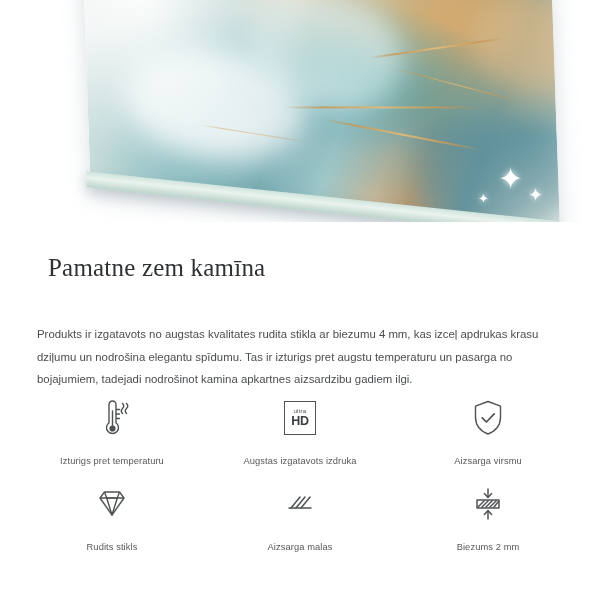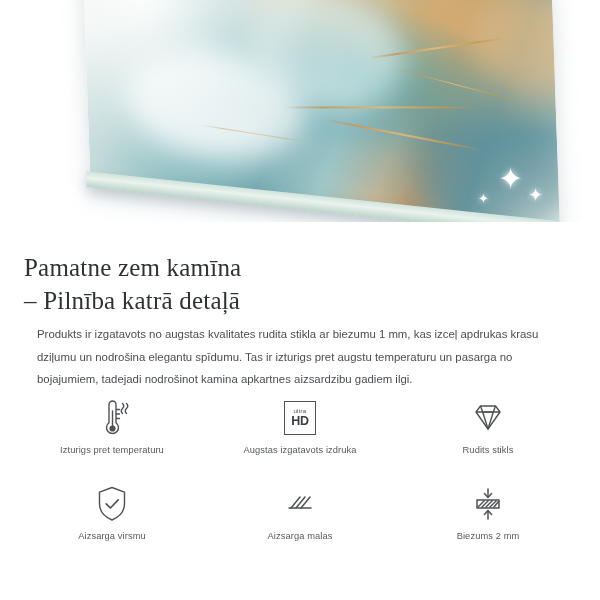--- a/index.html
+++ b/index.html
@@ -88,21 +88,21 @@
     line-height: 1;
     text-shadow: 0 0 6px rgba(255,255,255,.9);
   }
   .sp1 { left: 498px; top: 164px; font-size: 30px; }
   .sp2 { left: 528px; top: 186px; font-size: 18px; }
   .sp3 { left: 478px; top: 192px; font-size: 13px; }
 
   
   .headline {
     position: absolute;
-    left: 24px;
+    left: 48px;
     top: 234px;
     width: 540px;
     font-family: "Liberation Serif", serif;
     font-size: 25px;
     line-height: 1.32;
     color: #2f3234;
     font-weight: 400;
     letter-spacing: .2px;
   }
   .headline .l2 { display: block; }
@@ -134,21 +134,21 @@
     align-items: center;
     justify-content: flex-start;
   }
   .feature .icon-wrap {
     height: 44px;
     display: flex;
     align-items: center;
     justify-content: center;
   }
   .feature .caption {
-    margin-top: 5px;
+    margin-top: 16px;
     font-size: 9.3px;
     color: #55585b;
     text-align: center;
     letter-spacing: .1px;
   }
   svg { display: block; }
   .hd-badge {
     width: 30px;
     height: 32px;
     border: 1.4px solid #4f5254;
@@ -189,24 +189,23 @@
       <div class="marble-vein v5"></div>
     </div>
     <div class="glass-edge"></div>
     <div class="sparkle sp1">✦</div>
     <div class="sparkle sp2">✦</div>
     <div class="sparkle sp3">✦</div>
   </div>
 
   <h1 class="headline">
     <span class="l1">Pamatne zem kamīna</span>
-    <span class="l2">– Pilnība katrā detaļā</span>
   </h1>
 
-  <p class="body-copy">Produkts ir izgatavots no augstas kvalitates rudita stikla ar biezumu 1 mm, kas izceļ apdrukas krasu dziļumu un nodrošina elegantu spīdumu. Tas ir izturigs pret augstu temperaturu un pasarga no bojajumiem, tadejadi nodrošinot kamina apkartnes aizsardzibu gadiem ilgi.</p>
+  <p class="body-copy">Produkts ir izgatavots no augstas kvalitates rudita stikla ar biezumu 4 mm, kas izceļ apdrukas krasu dziļumu un nodrošina elegantu spīdumu. Tas ir izturigs pret augstu temperaturu un pasarga no bojajumiem, tadejadi nodrošinot kamina apkartnes aizsardzibu gadiem ilgi.</p>
 
   <div class="features">
 
     <div class="feature">
       <div class="icon-wrap">
         <svg width="34" height="40" viewBox="0 0 34 40">
           <g fill="none" stroke="#4f5254" stroke-width="1.4" stroke-linecap="round">
             <path d="M14 6.5a3.5 3.5 0 0 1 7 0v18.2a6 6 0 1 1-7 0z"></path>
             <line x1="17.5" y1="13" x2="17.5" y2="28"></line>
             <line x1="21.5" y1="11.5" x2="24.5" y2="11.5"></line>
@@ -226,40 +225,40 @@
         <div class="hd-badge">
           <span class="u">ultra</span>
           <span class="hd">HD</span>
         </div>
       </div>
       <div class="caption">Augstas izgatavots izdruka</div>
     </div>
 
     <div class="feature">
       <div class="icon-wrap">
+        <svg width="34" height="40" viewBox="0 0 34 40">
+          <path d="M17 3.5 4.5 8.2v11.2c0 8.1 5.3 13.6 12.5 16.6 7.2-3 12.5-8.5 12.5-16.6V8.2z" fill="none" stroke="#4f5254" stroke-width="1.4" stroke-linejoin="round"></path>
+          <path d="M11.2 19.8l4.2 4.2 7.8-8.2" fill="none" stroke="#4f5254" stroke-width="1.7" stroke-linecap="round" stroke-linejoin="round"></path>
+        </svg>
+      </div>
+      <div class="caption">Aizsarga virsmu</div>
+    </div>
+
+    <div class="feature">
+      <div class="icon-wrap">
         <svg width="40" height="34" viewBox="0 0 40 34">
           <g fill="none" stroke="#4f5254" stroke-width="1.4" stroke-linejoin="round">
             <path d="M8 11h24l-12 17z"></path>
             <path d="M8 11l4.5-6h15L32 11"></path>
             <path d="M12.5 5l2.2 6L20 28l5.3-17 2.2-6"></path>
             <path d="M14.7 11h10.6"></path>
           </g>
         </svg>
       </div>
       <div class="caption">Rudits stikls</div>
-    </div>
-
-    <div class="feature">
-      <div class="icon-wrap">
-        <svg width="34" height="40" viewBox="0 0 34 40">
-          <path d="M17 3.5 4.5 8.2v11.2c0 8.1 5.3 13.6 12.5 16.6 7.2-3 12.5-8.5 12.5-16.6V8.2z" fill="none" stroke="#4f5254" stroke-width="1.4" stroke-linejoin="round"></path>
-          <path d="M11.2 19.8l4.2 4.2 7.8-8.2" fill="none" stroke="#4f5254" stroke-width="1.7" stroke-linecap="round" stroke-linejoin="round"></path>
-        </svg>
-      </div>
-      <div class="caption">Aizsarga virsmu</div>
     </div>
 
     <div class="feature">
       <div class="icon-wrap">
         <svg width="44" height="34" viewBox="0 0 44 34">
           <g fill="none" stroke="#4f5254" stroke-width="1.5" stroke-linecap="round">
             <line x1="13" y1="21" x2="22" y2="10"></line>
             <line x1="18" y1="21" x2="27" y2="10"></line>
             <line x1="23" y1="21" x2="32" y2="10"></line>
             <line x1="11" y1="21" x2="33" y2="21"></line>

